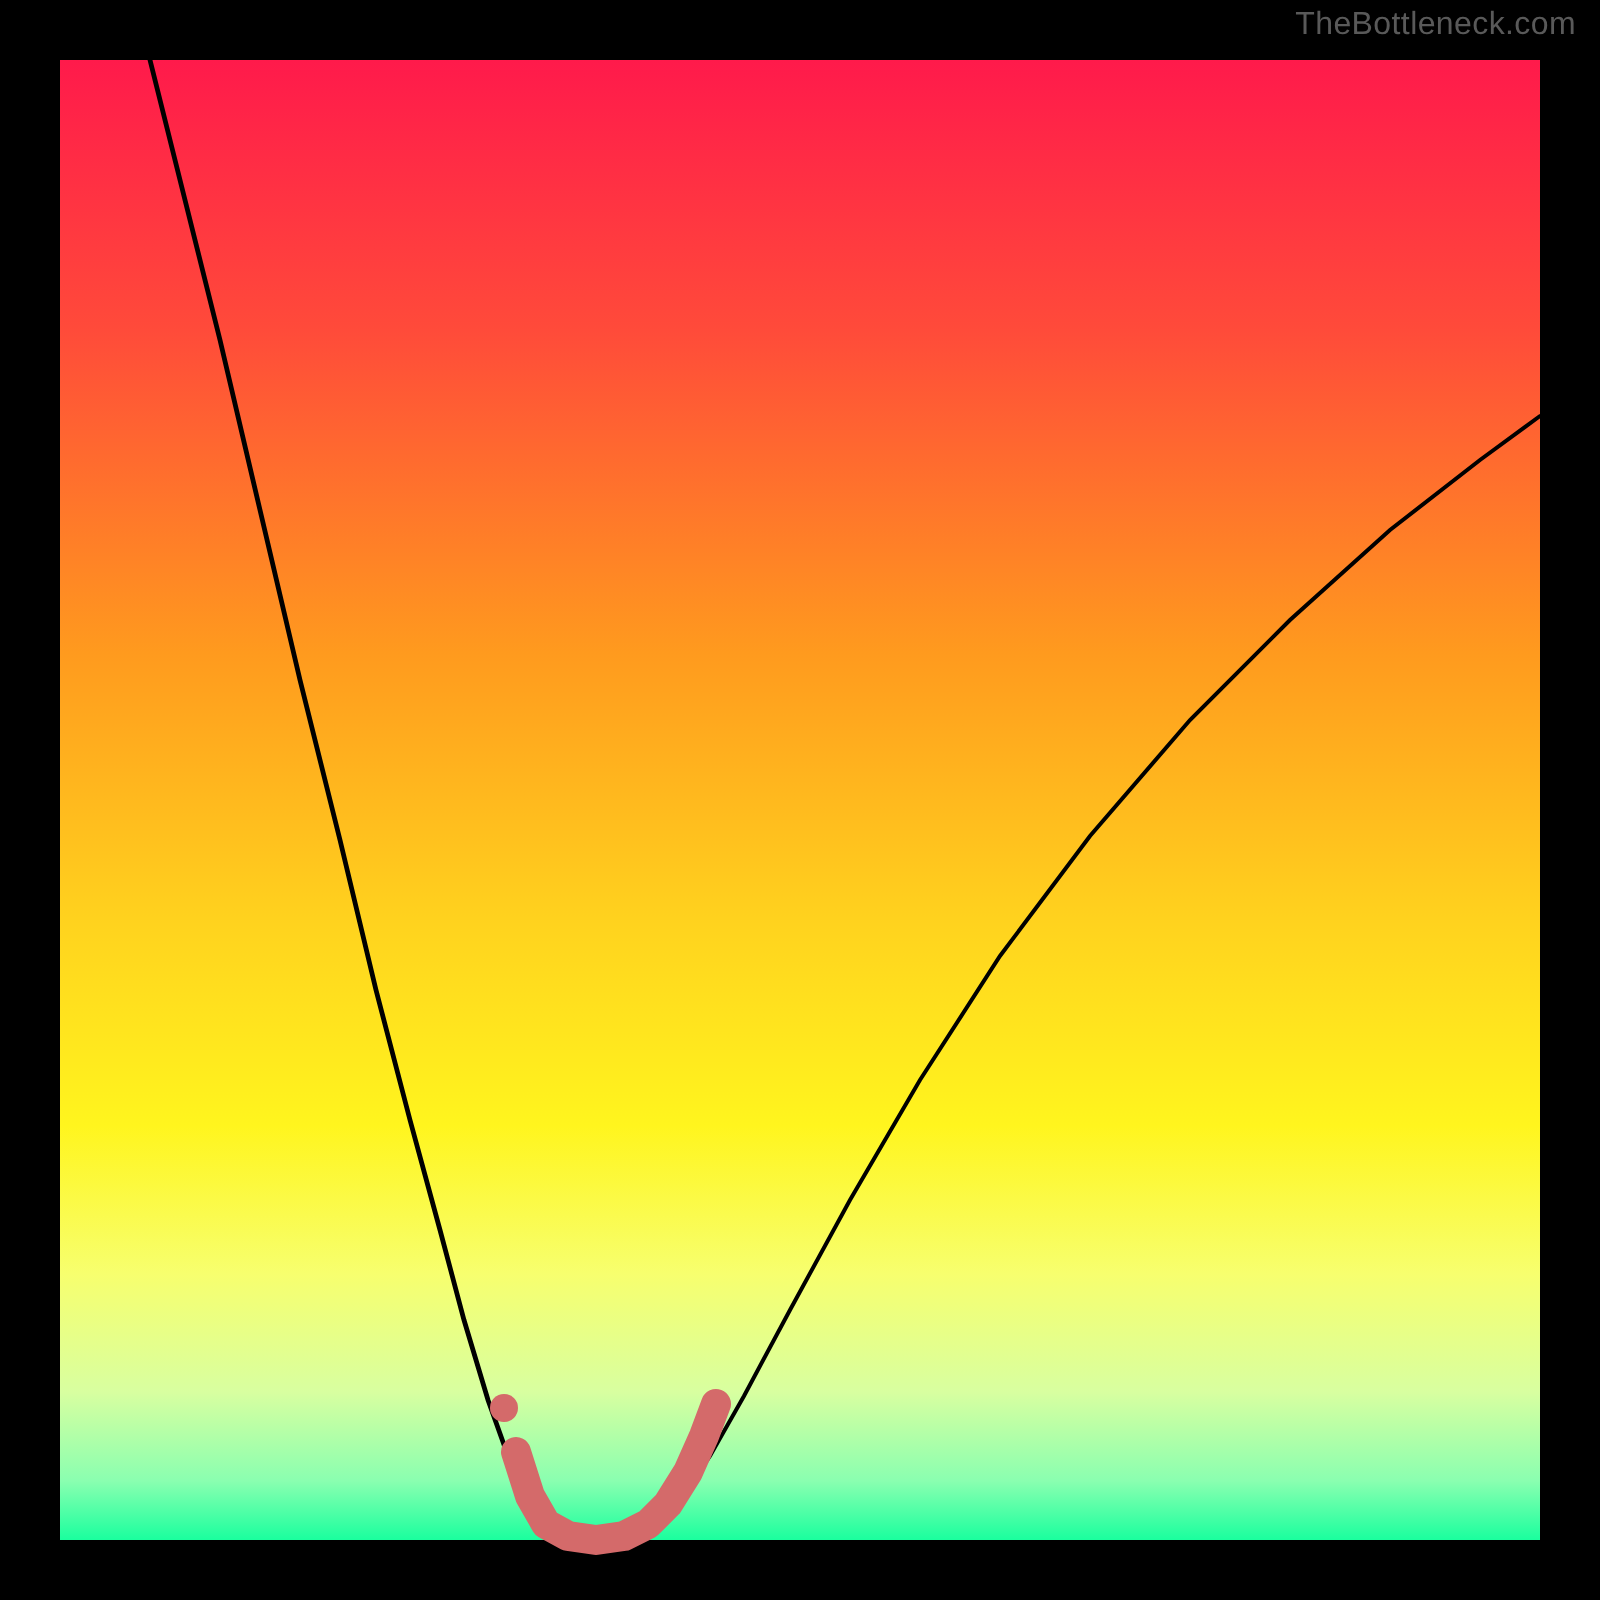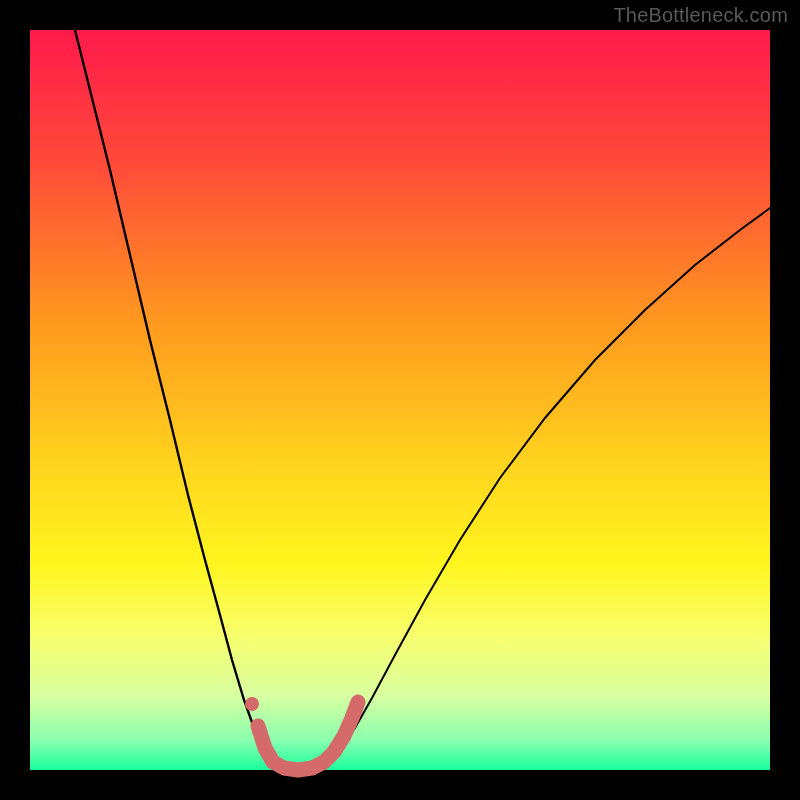--- a/index.html
+++ b/index.html
@@ -15,21 +15,21 @@
     position: absolute;
     left: 0; top: 0;
     width: 800px; height: 800px;
     background: #000;
   }
   .watermark {
     position: absolute;
     top: 4px;
     right: 12px;
     color: #595959;
-    font-size: 20px;
+    font-size: 16px;
     font-weight: 500;
     letter-spacing: 0.2px;
     user-select: none;
   }
   svg {
     position: absolute;
     left: 0; top: 0;
   }
 </style>
 </head>

